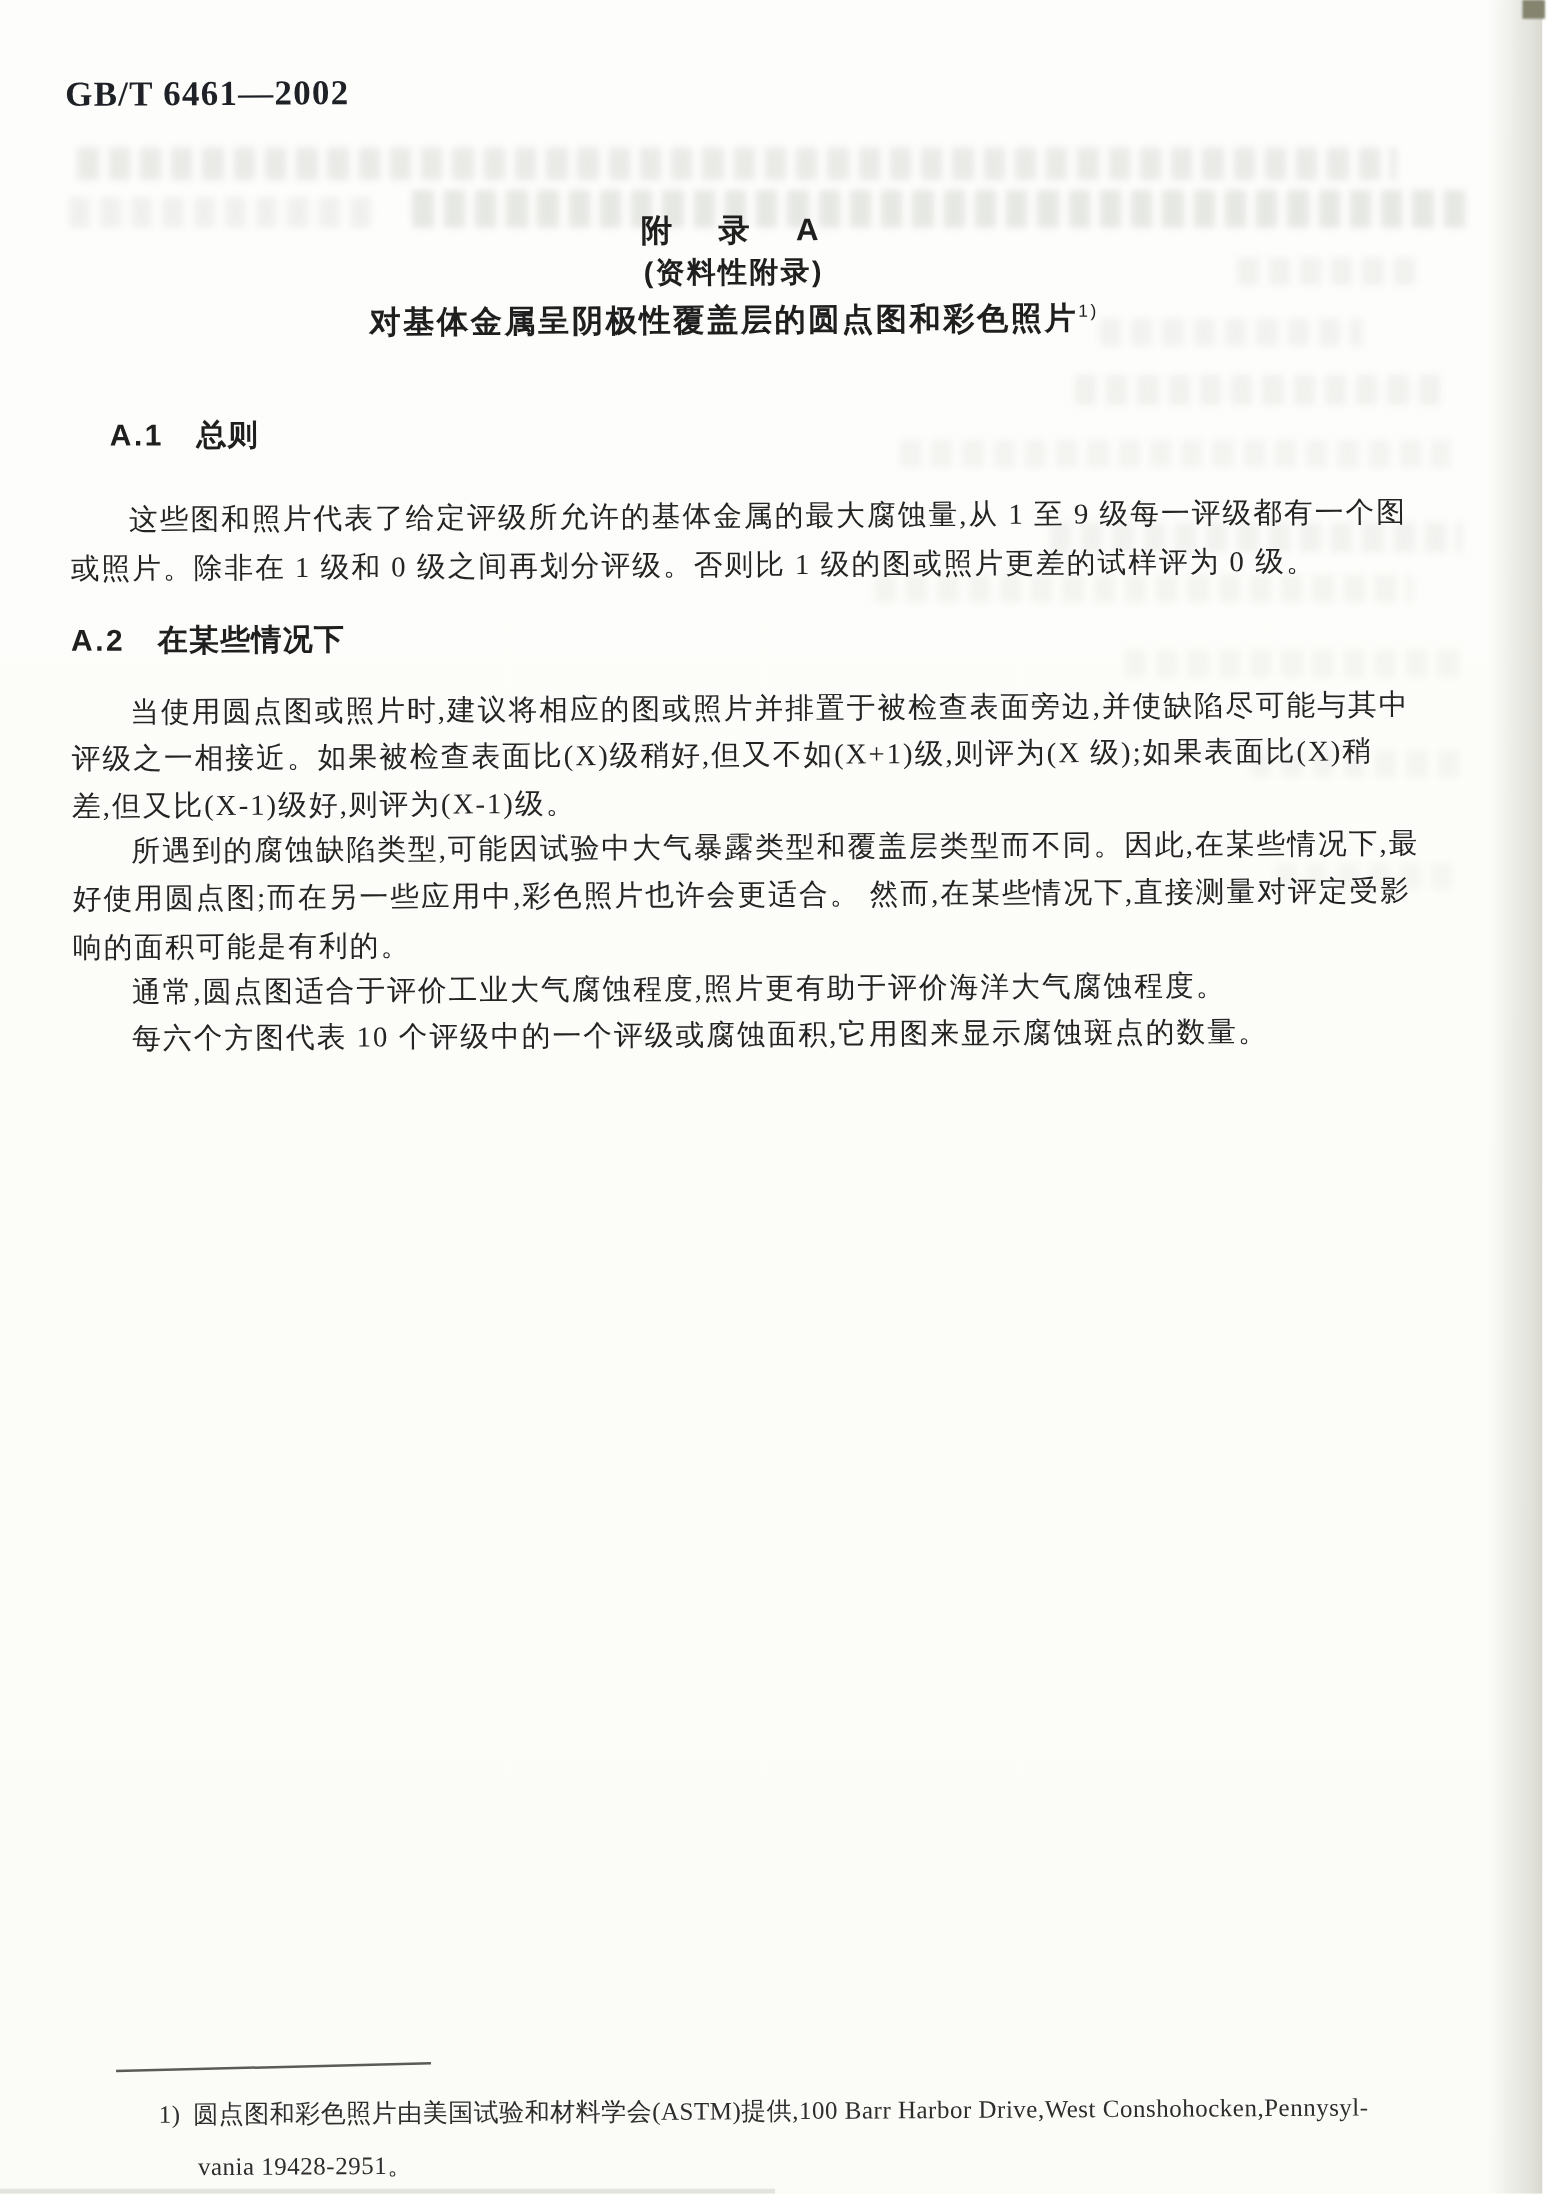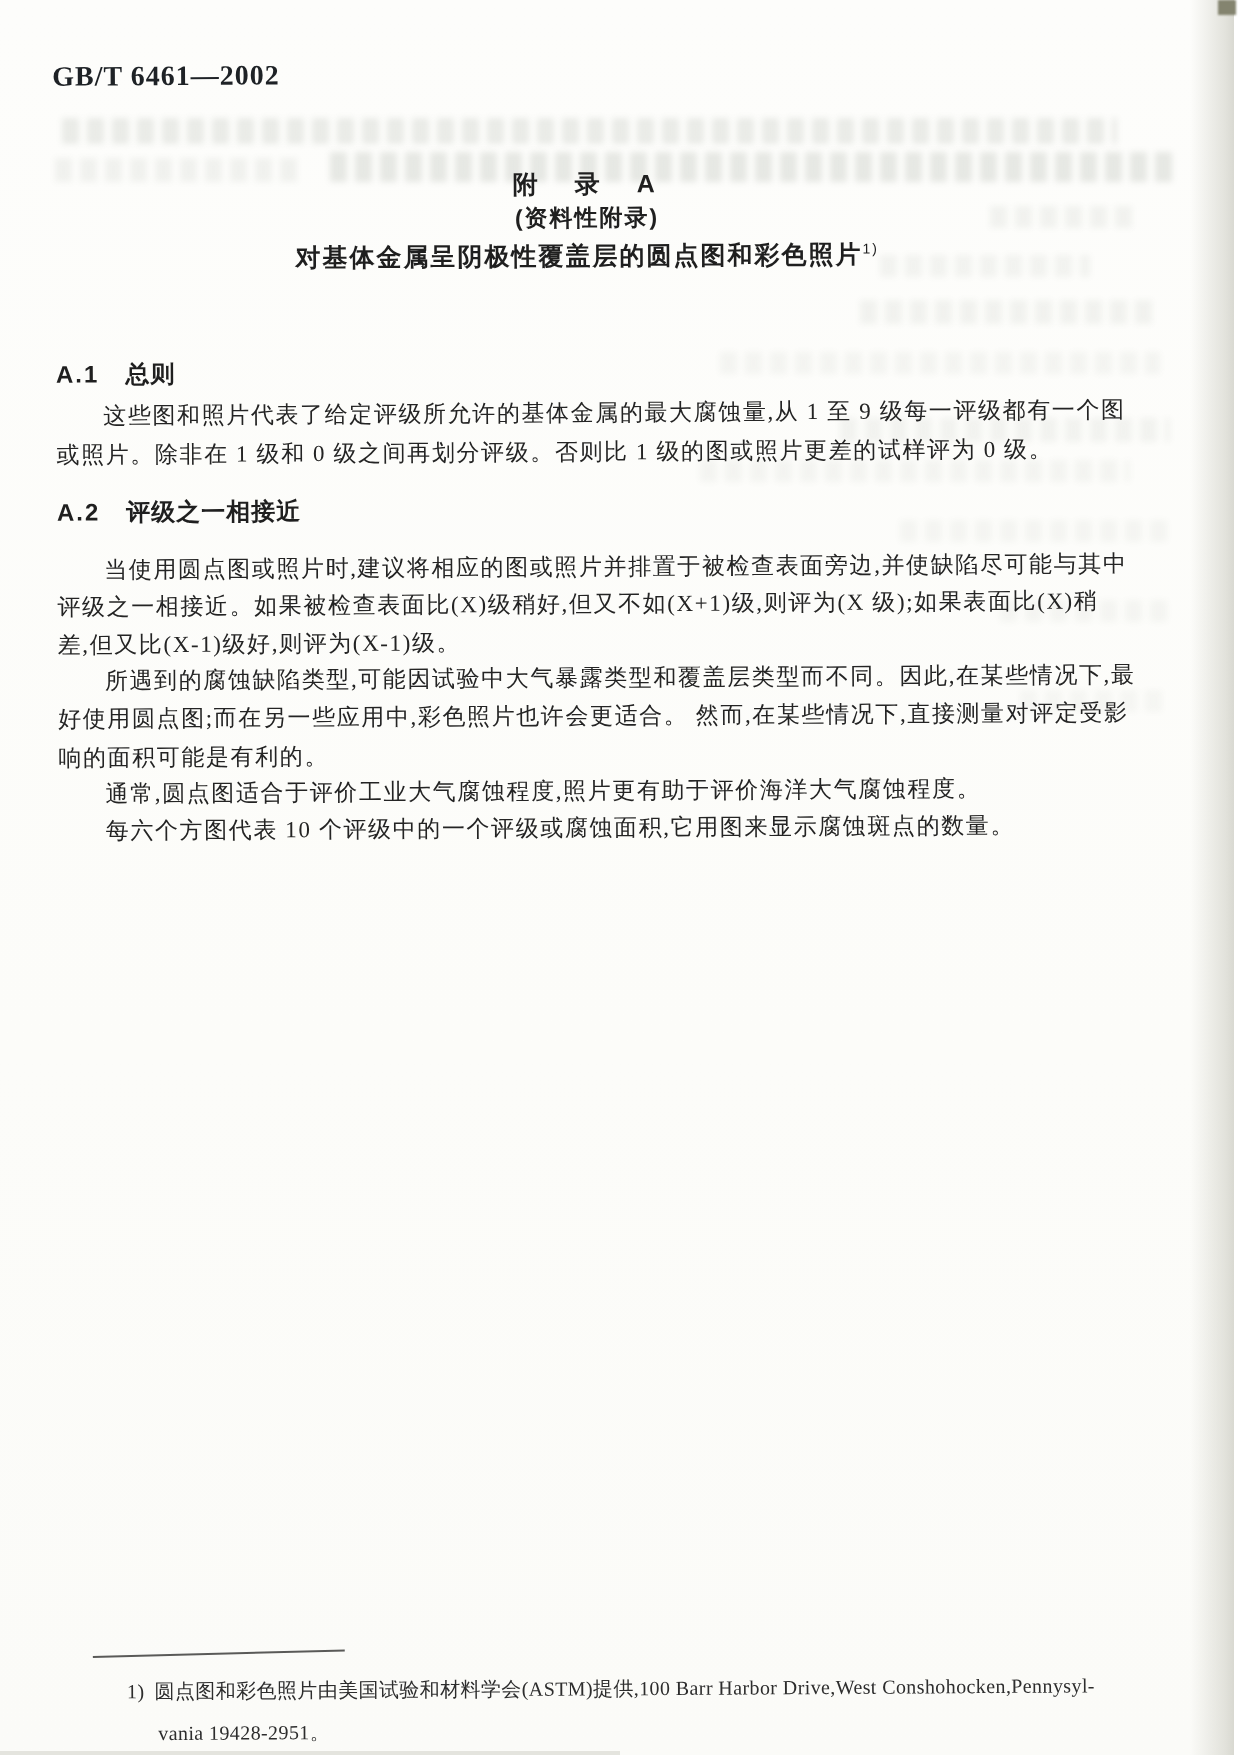--- a/index.html
+++ b/index.html
@@ -151,28 +151,28 @@
   <div class="ghost" style="left:1020px; top:690px; width:150px; height:22px; opacity:0.08;"></div>
 
   <div class="content">
 
     <div class="std-number">GB/T 6461—2002</div>
 
     <div class="h-center appendix-label">附　录　A</div>
     <div class="h-center appendix-type">(资料性附录)</div>
     <div class="h-center appendix-title"><span>对基体金属呈阴极性覆盖层的圆点图和彩色照片</span><sup>1)</sup></div>
 
-    <div class="sec-heading" style="top:356px;">
+    <div class="sec-heading" style="top:330px;margin-left:32px;">
       <span class="sec-num">A.1</span><span>总则</span>
     </div>
     <div class="bodyline indent" style="top:398px;">这些图和照片代表了给定评级所允许的基体金属的最大腐蚀量,从 1 至 9 级每一评级都有一个图</div>
     <div class="bodyline" style="top:437px;">或照片。除非在 1 级和 0 级之间再划分评级。否则比 1 级的图或照片更差的试样评为 0 级。</div>
 
     <div class="sec-heading" style="top:494px;">
-      <span class="sec-num">A.2</span><span>评级之一相接近</span>
+      <span class="sec-num">A.2</span><span>在某些情况下</span>
     </div>
     <div class="bodyline indent" style="top:552px;">当使用圆点图或照片时,建议将相应的图或照片并排置于被检查表面旁边,并使缺陷尽可能与其中</div>
     <div class="bodyline" style="top:589px;">评级之一相接近。如果被检查表面比(X)级稍好,但又不如(X+1)级,则评为(X 级);如果表面比(X)稍</div>
     <div class="bodyline" style="top:627px;">差,但又比(X-1)级好,则评为(X-1)级。</div>
     <div class="bodyline indent" style="top:663px;">所遇到的腐蚀缺陷类型,可能因试验中大气暴露类型和覆盖层类型而不同。因此,在某些情况下,最</div>
     <div class="bodyline" style="top:701px;">好使用圆点图;而在另一些应用中,彩色照片也许会更适合。 然而,在某些情况下,直接测量对评定受影</div>
     <div class="bodyline" style="top:740px;">响的面积可能是有利的。</div>
     <div class="bodyline indent" style="top:776px;">通常,圆点图适合于评价工业大气腐蚀程度,照片更有助于评价海洋大气腐蚀程度。</div>
     <div class="bodyline indent" style="top:813px;">每六个方图代表 10 个评级中的一个评级或腐蚀面积,它用图来显示腐蚀斑点的数量。</div>
 

